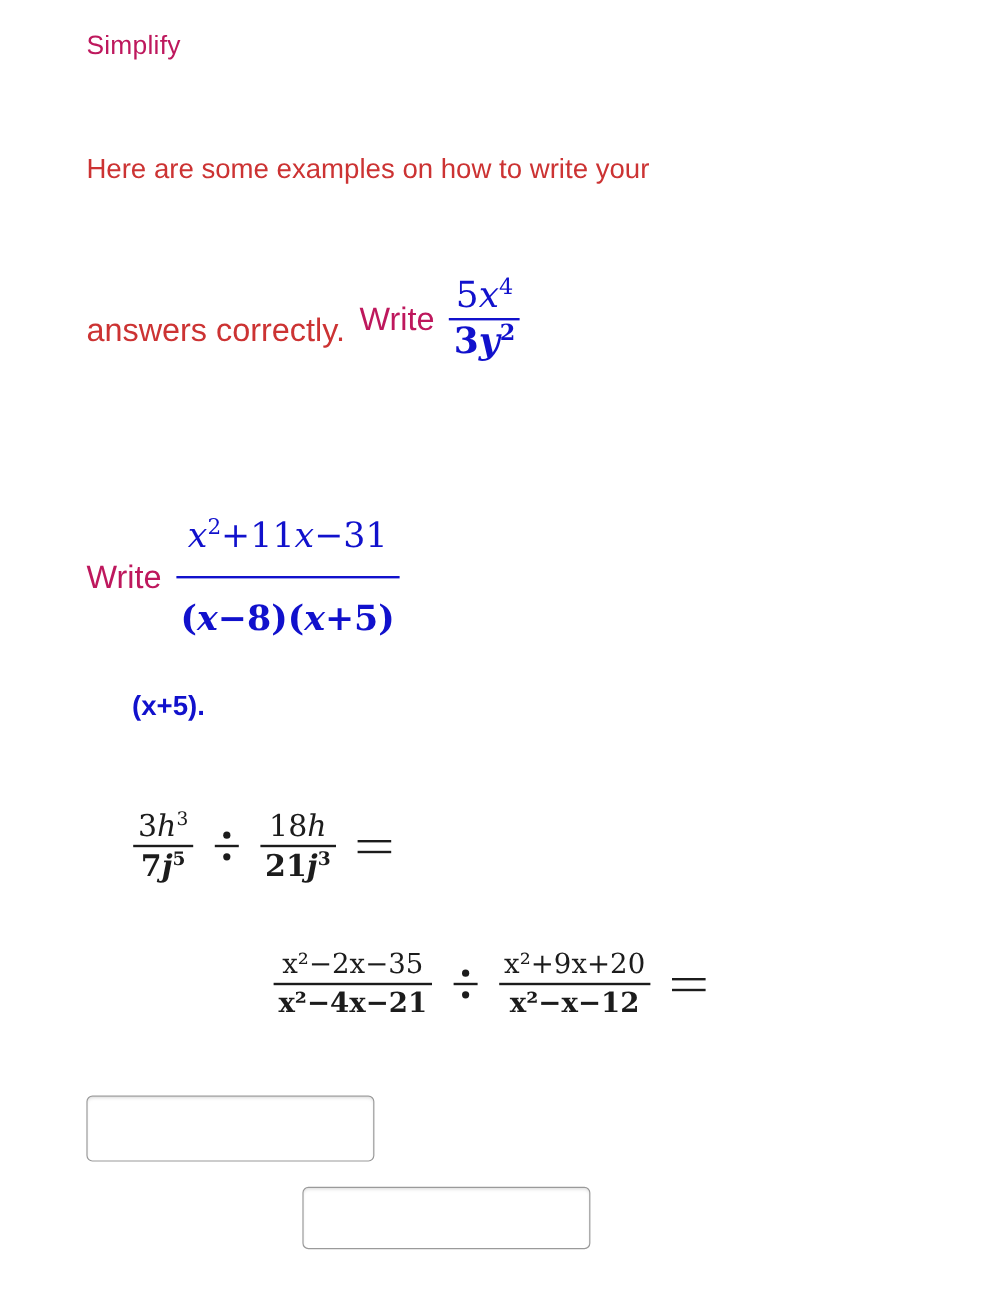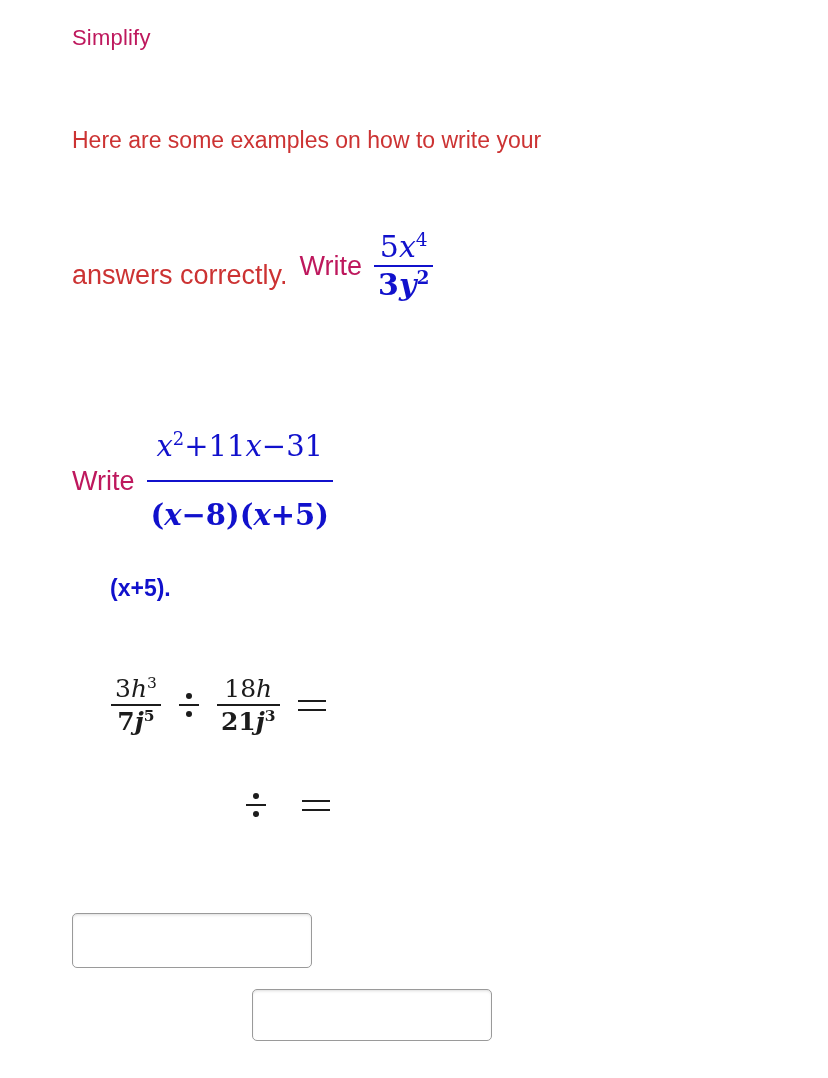--- a/index.html
+++ b/index.html
@@ -229,27 +229,37 @@
   </span>
 
   <span class="op eqsym">
     <span class="l"></span>
     <span class="l"></span>
   </span>
 </div>
 
 <div class="problem-row" id="problem-row-2">
 
+  <span class="math dark-math frac">
+    <span class="num">x²−2x−35</span>
+    <span class="bar"></span>
+    <span class="den">x²−4x−21</span>
+  </span>
 
   <span class="op divsym">
     <span class="dot"></span>
     <span class="dash"></span>
     <span class="dot"></span>
   </span>
 
+  <span class="math dark-math frac">
+    <span class="num">x²+9x+20</span>
+    <span class="bar"></span>
+    <span class="den">x²−x−12</span>
+  </span>
 
   <span class="op eqsym">
     <span class="l"></span>
     <span class="l"></span>
   </span>
 </div>
 
 <input type="text" class="answer-box" id="answer-box-1" placeholder="" style="">
 
 <input type="text" class="answer-box" id="answer-box-2" placeholder="" style="">

